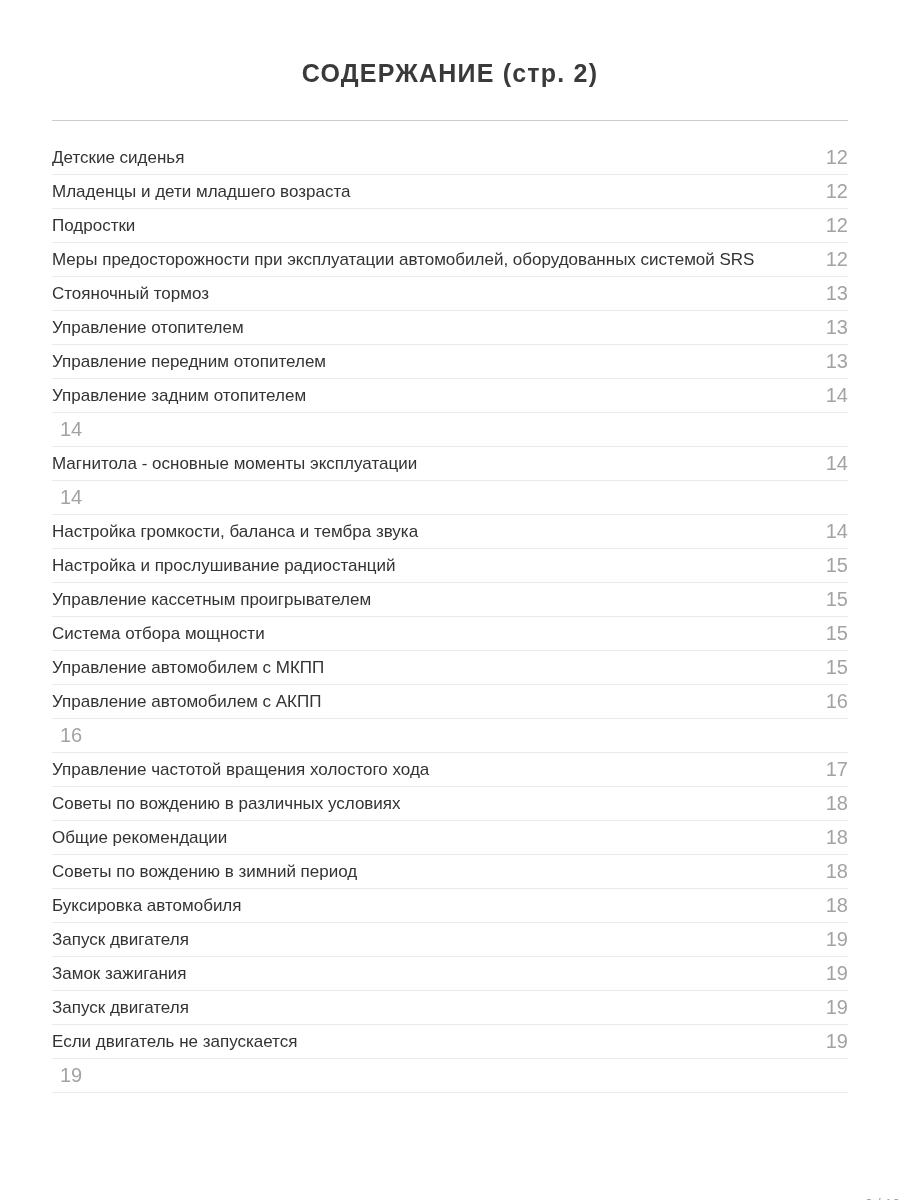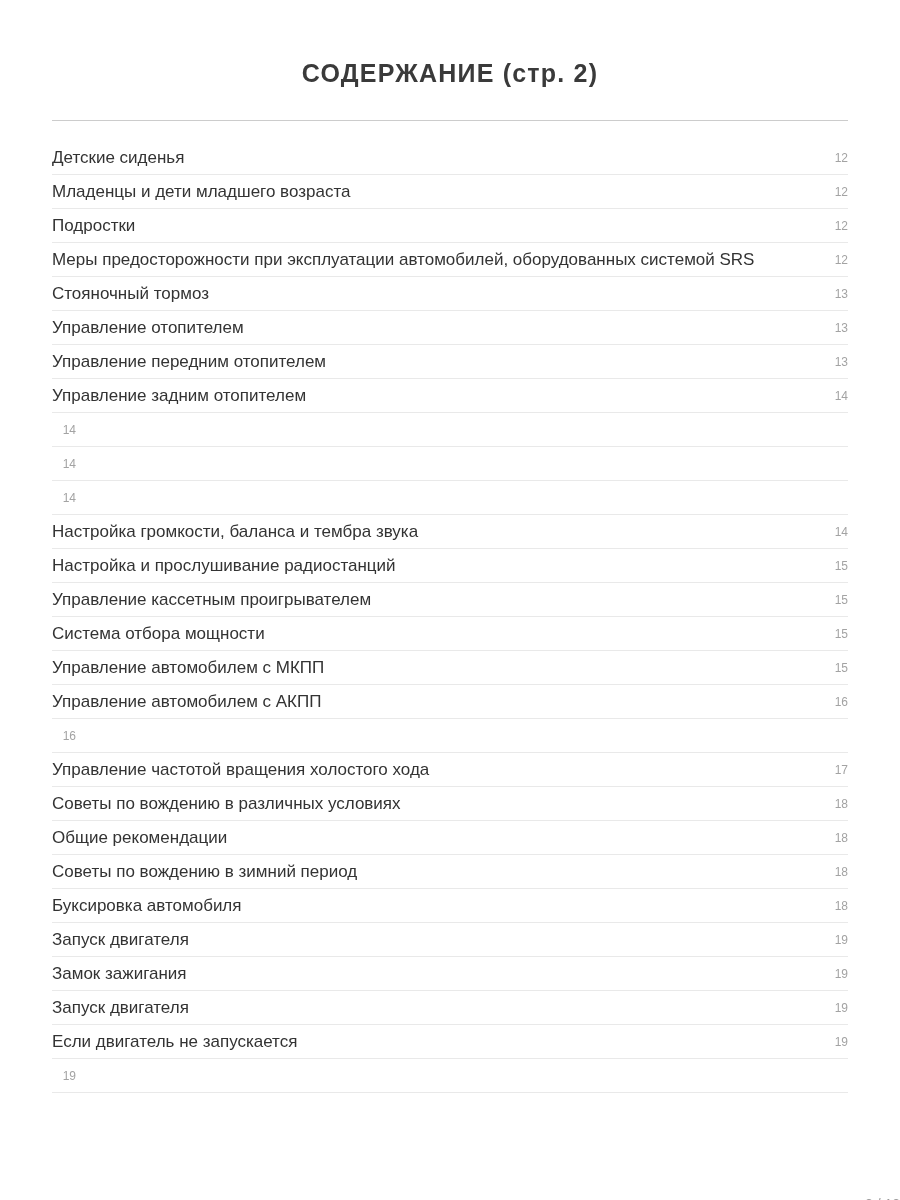--- a/index.html
+++ b/index.html
@@ -47,21 +47,21 @@
     flex: 1;
     font-size: 17px;
     color: #333333;
     white-space: nowrap;
     overflow: hidden;
   }
   .toc-page {
     flex: none;
     min-width: 24px;
     text-align: right;
-    font-size: 12px;
+    font-size: 20px;
     color: #a3a3a3;
     padding-left: 8px;
   }
   .footer {
     position: absolute;
     left: 0;
     right: 0;
     top: 1140px;
     text-align: right;
     font-size: 14px;
@@ -113,20 +113,21 @@
   <div class="toc-row">
     <span class="toc-title">Управление задним отопителем</span>
     <span class="toc-page">14</span>
   </div>
 
   <div class="toc-row">
     <span class="toc-page">14</span>
   </div>
 
   <div class="toc-row">
+    <span class="toc-title">Магнитола - основные моменты эксплуатации</span>
     <span class="toc-page">14</span>
   </div>
 
   <div class="toc-row">
     <span class="toc-page">14</span>
   </div>
 
   <div class="toc-row">
     <span class="toc-title">Настройка громкости, баланса и тембра звука</span>
     <span class="toc-page">14</span>

